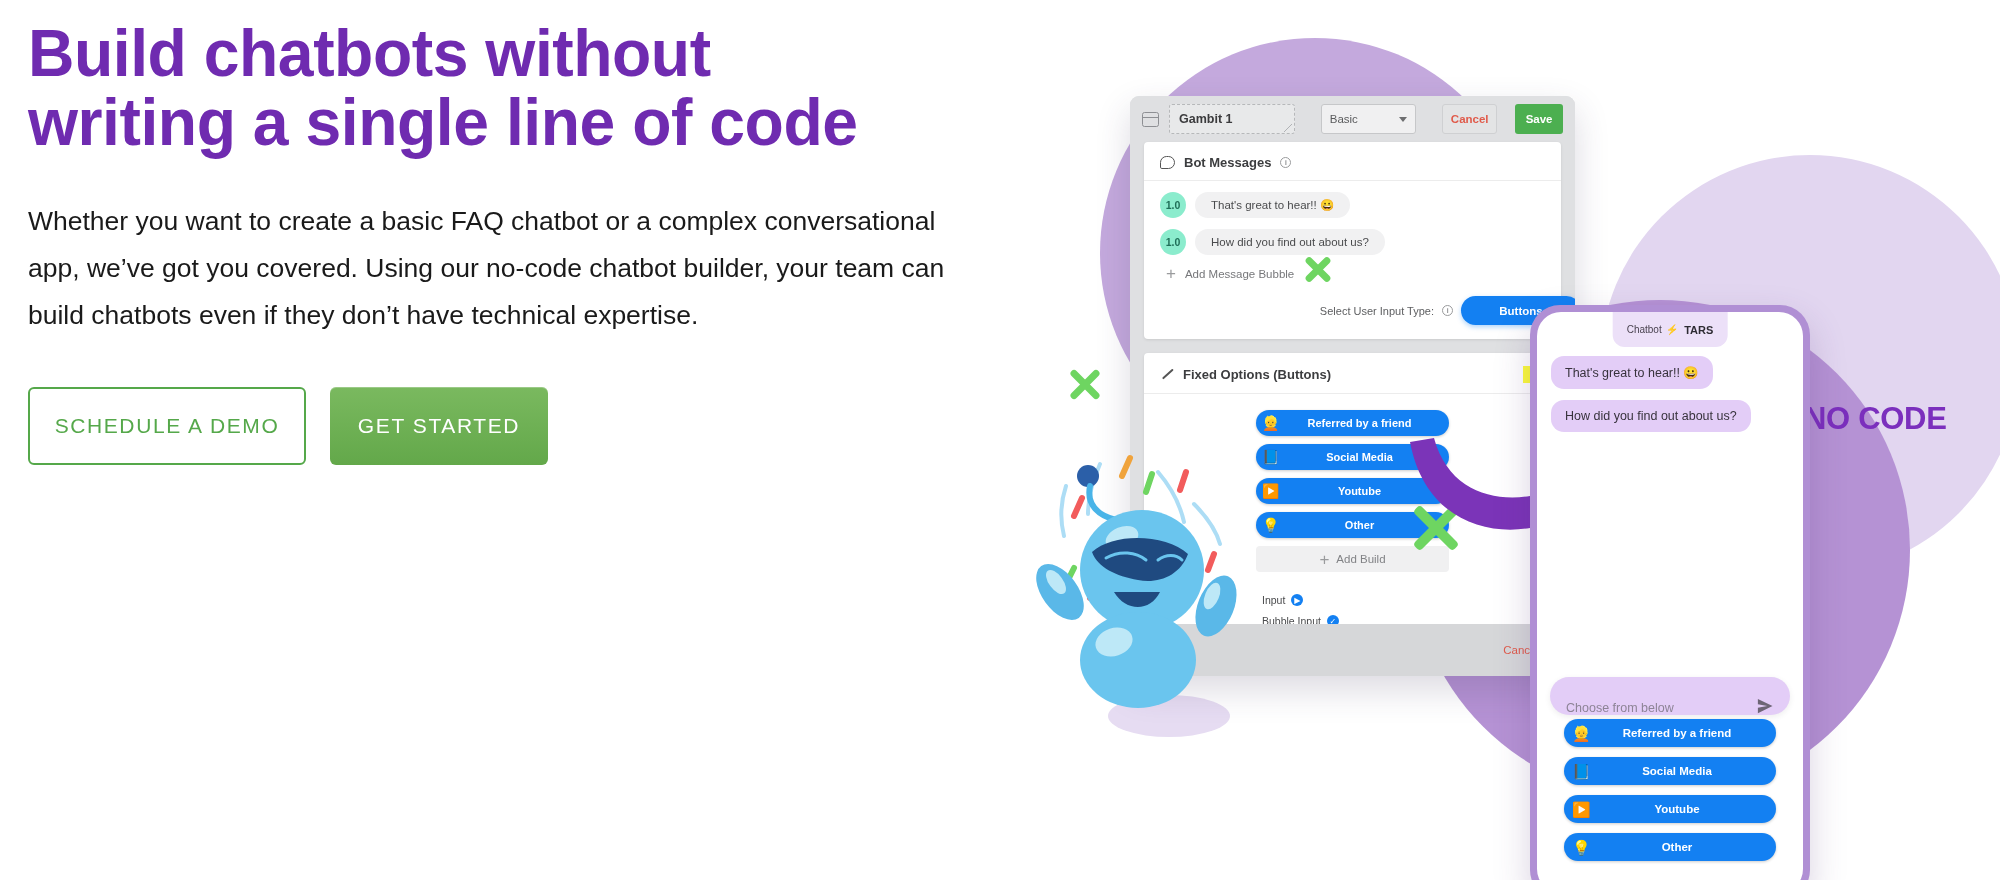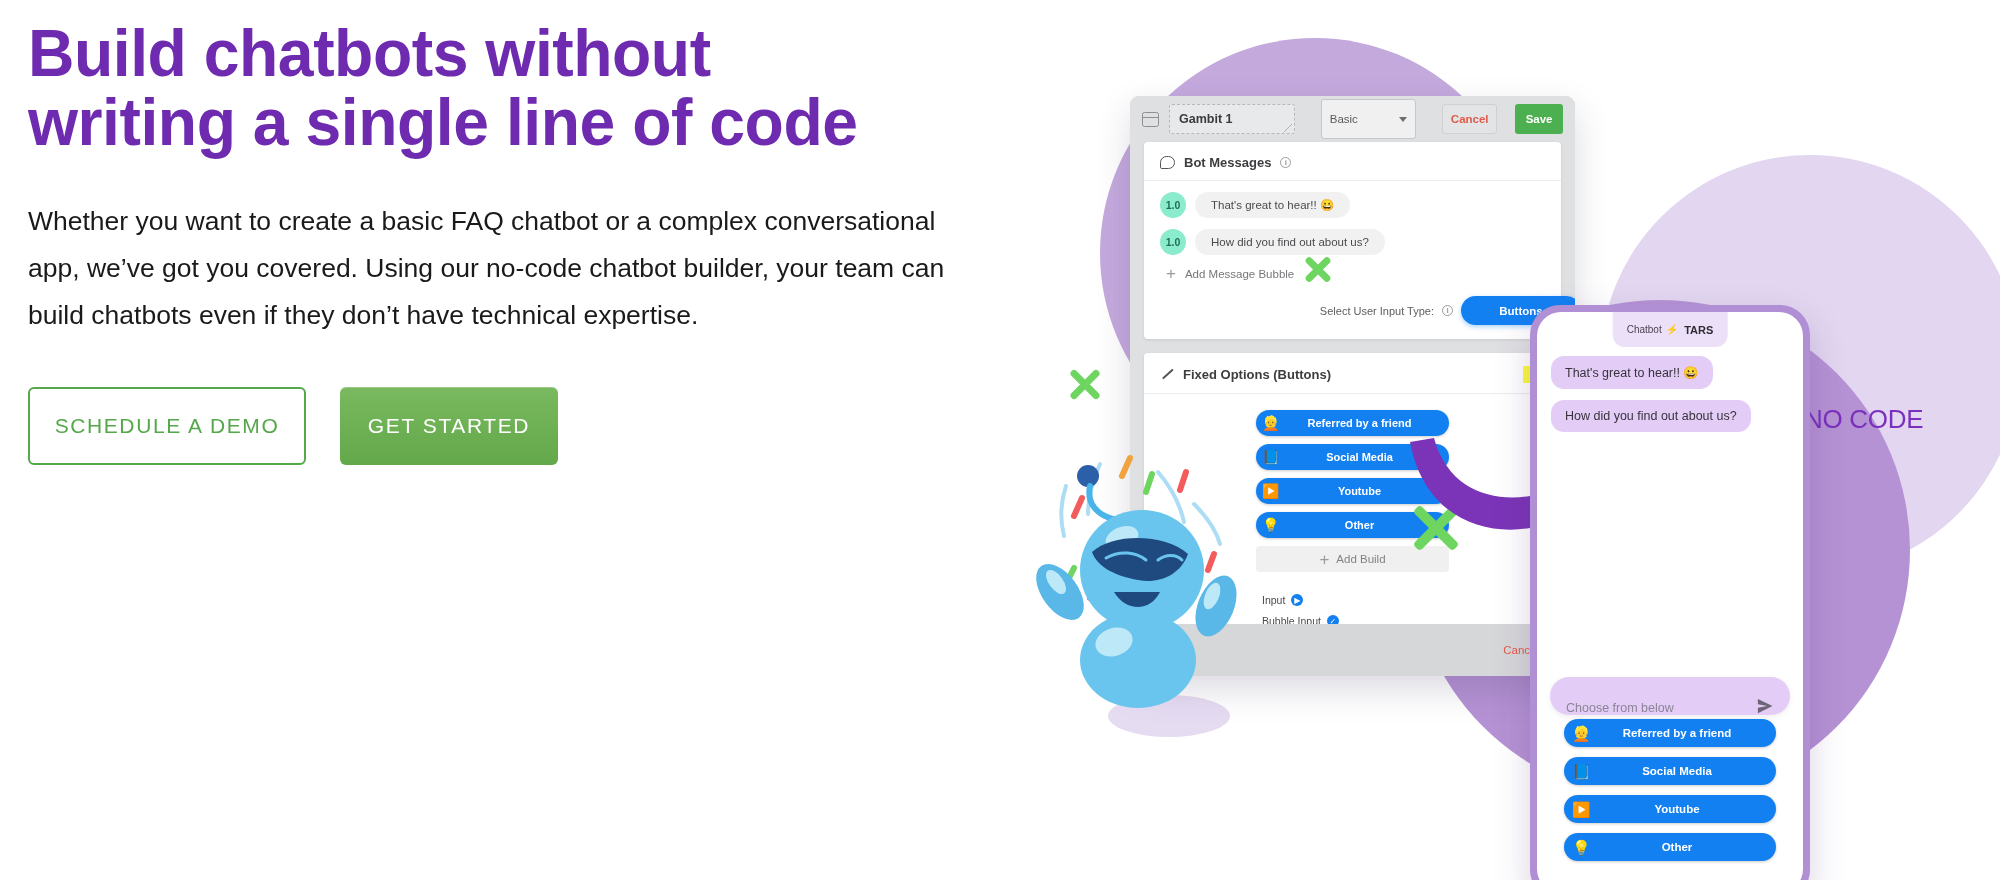--- a/index.html
+++ b/index.html
@@ -28,21 +28,21 @@
 
   .hero-sub {
     margin-top: 42px;
     font-size: 26.5px;
     line-height: 1.78;
     color: #1a1a1a;
     width: 920px;
     font-weight: 400;
   }
 
-  .cta-row { margin-top: 48px; display: flex; align-items: center; gap: 34px; }
+  .cta-row { margin-top: 48px; display: flex; align-items: center; gap: 24px; }
 
   .btn {
     font-size: 21px;
     letter-spacing: 1.6px;
     border-radius: 6px;
     cursor: pointer;
     display: inline-flex;
     align-items: center;
     justify-content: center;
     font-family: "Liberation Sans", sans-serif;
@@ -108,21 +108,21 @@
     width: 150px; height: 30px; background: #e8e9ea;
     border: 1px dashed #b6b8ba; border-radius: 3px;
     display: flex; align-items: center; padding-left: 9px;
     font-size: 12.5px; font-weight: 700; color: #3b3b3d; position: relative;
   }
   .name-field::after {
     content:""; position:absolute; right:2px; bottom:1px; width:8px; height:8px;
     background: linear-gradient(135deg,transparent 45%,#b0b2b5 45%,#b0b2b5 55%,transparent 55%);
   }
   .select-basic {
-    width: 112px; height: 40px; background: #f0f0f1; border: 1px solid #c6c7c9;
+    width: 112px; height: 30px; background: #f0f0f1; border: 1px solid #c6c7c9;
     border-radius: 3px; display: flex; align-items: center; justify-content: space-between;
     padding: 0 8px; font-size: 11.5px; color: #5a5b5d; margin-left: 16px;
   }
   .chev { width: 0; height: 0; border-left: 4.5px solid transparent; border-right: 4.5px solid transparent; border-top: 5.5px solid #6d6e70; }
   .btn-cancel-top {
     margin-left: 16px; width: 66px; height: 30px; background: #e3e4e5;
     border: 1px solid #cfd0d2; border-radius: 3px; color: #e05b4b;
     font-size: 11.5px; font-weight: 700; display: flex; align-items: center; justify-content: center;
   }
   .btn-save {
@@ -212,21 +212,21 @@
 
   
   .nocode { position: absolute; left: 738px; top: 400px; display:flex; align-items:center; gap: 8px; }
   .check-circle {
     width: 38px; height: 38px; border-radius: 50%; background: #34c73b;
     display:flex; align-items:center; justify-content:center;
   }
   .check-circle svg { width: 22px; height: 22px; }
   .nocode-text {
     font-family: "Liberation Sans Narrow", "Liberation Sans", sans-serif;
-    font-size: 26px; font-weight: 400; color: #7b2fbd; letter-spacing: -0.3px;
+    font-size: 31px; font-weight: 700; color: #7b2fbd; letter-spacing: -0.3px;
   }
 
   
   .arrow-wrap { position: absolute; left: 384px; top: 424px; width: 180px; height: 130px; }
 
   
   .phone {
     position: absolute; left: 510px; top: 305px;
     width: 280px; height: 595px;
     background: #b08fd4; border-radius: 30px; padding: 7px;

